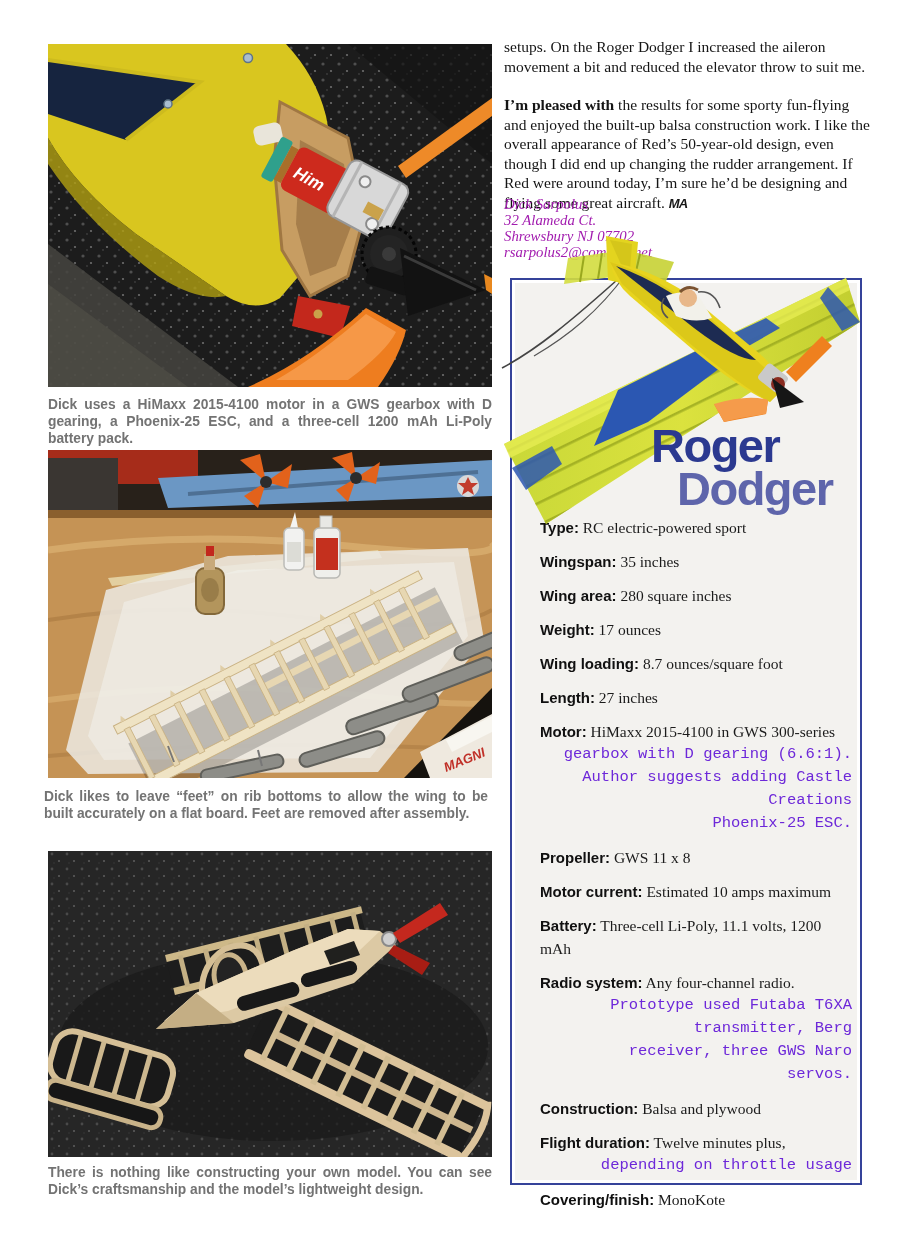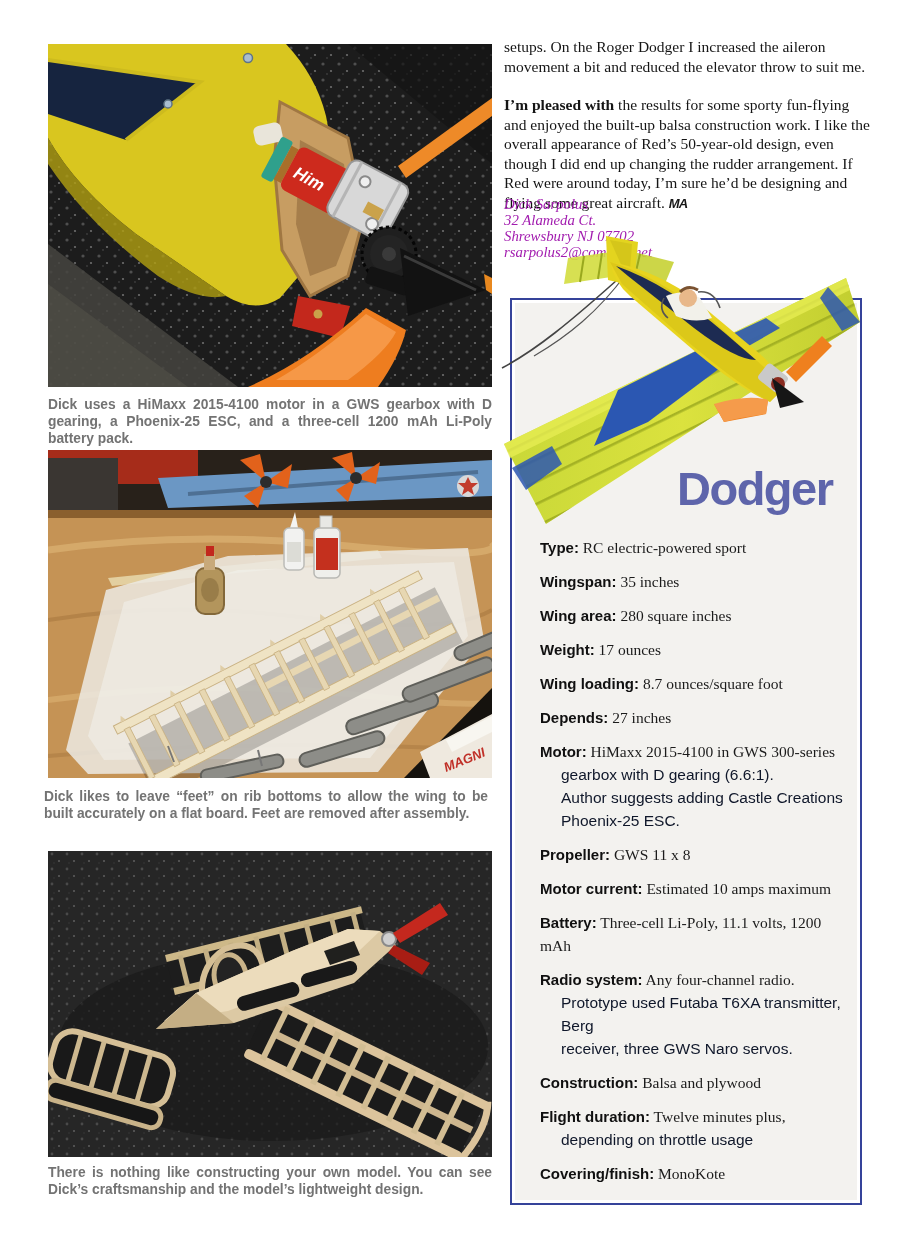--- a/index.html
+++ b/index.html
@@ -20,27 +20,27 @@
            line-height:17px;color:#737373;text-align:justify;}
 
   
   .footer{font-family:"Liberation Sans",sans-serif;font-size:16px;color:#0e0e0e;}
   .page-num{font-weight:bold;font-size:17px;letter-spacing:0;}
   .mag-name{font-weight:bold;font-style:italic;font-variant:small-caps;font-size:15.5px;
             letter-spacing:0;margin-left:10px;display:inline-block;transform:scaleX(.92);
             transform-origin:left;}
 
   
-  #spec-box{left:510px;top:298px;width:352px;height:907px;box-sizing:border-box;
+  #spec-box{left:510px;top:278px;width:352px;height:907px;box-sizing:border-box;
             border:2px solid #14532d;background:#f3f2ef;box-shadow:inset 0 0 0 3px #ffffff;
             z-index:1;padding:236px 8px 0 28px;}
   .spec-item{margin-bottom:11px;font-size:15.5px;line-height:23px;}
   .spec-label{font-family:"Liberation Sans",sans-serif;font-weight:bold;font-size:15px;color:#101010;}
   .spec-value{font-family:"Liberation Serif",serif;color:#1b1b1b;}
-  .spec-cont{font-family:Liberation Sans, sans-serif;color:#0f172a;padding-left:21px;}
+  .spec-cont{font-family:Liberation Mono, monospace;color:#6d28d9;padding-left:21px;text-align:right;}
 
   
   .rd-title{font-family:"Liberation Sans",sans-serif;font-weight:bold;font-size:47px;
             letter-spacing:-1.5px;line-height:43px;z-index:3;}
   #rd-line1{left:651px;top:424px;color:#2b3990;}
   #rd-line2{left:677px;top:467px;color:#5e65ab;}
 
   svg{display:block;}
 </style>
 </head>
@@ -306,21 +306,21 @@
     <div>rsarpolus2@comcast.net</div>
   </div>
 
   <div id="spec-box" class="abs" style="border-color: rgb(53, 67, 154); background: rgb(243, 242, 239);">
     <div id="spec-list">
         <div class="spec-item"><span class="spec-label">Type:</span><span class="spec-value"> RC electric-powered sport</span></div>
         <div class="spec-item"><span class="spec-label">Wingspan:</span><span class="spec-value"> 35 inches</span></div>
         <div class="spec-item"><span class="spec-label">Wing area:</span><span class="spec-value"> 280 square inches</span></div>
         <div class="spec-item"><span class="spec-label">Weight:</span><span class="spec-value"> 17 ounces</span></div>
         <div class="spec-item"><span class="spec-label">Wing loading:</span><span class="spec-value"> 8.7 ounces/square foot</span></div>
-        <div class="spec-item"><span class="spec-label">Depends:</span><span class="spec-value"> 27 inches</span></div>
+        <div class="spec-item"><span class="spec-label">Length:</span><span class="spec-value"> 27 inches</span></div>
         <div class="spec-item"><span class="spec-label">Motor:</span><span class="spec-value"> HiMaxx 2015-4100 in GWS 300-series</span><div class="spec-cont">gearbox with D gearing (6.6:1).</div><div class="spec-cont">Author suggests adding Castle Creations</div><div class="spec-cont">Phoenix-25 ESC.</div></div>
         <div class="spec-item"><span class="spec-label">Propeller:</span><span class="spec-value"> GWS 11 x 8</span></div>
         <div class="spec-item"><span class="spec-label">Motor current:</span><span class="spec-value"> Estimated 10 amps maximum</span></div>
         <div class="spec-item"><span class="spec-label">Battery:</span><span class="spec-value"> Three-cell Li-Poly, 11.1 volts, 1200 mAh</span></div>
         <div class="spec-item"><span class="spec-label">Radio system:</span><span class="spec-value"> Any four-channel radio.</span><div class="spec-cont">Prototype used Futaba T6XA transmitter, Berg</div><div class="spec-cont">receiver, three GWS Naro servos.</div></div>
         <div class="spec-item"><span class="spec-label">Construction:</span><span class="spec-value"> Balsa and plywood</span></div>
         <div class="spec-item"><span class="spec-label">Flight duration:</span><span class="spec-value"> Twelve minutes plus,</span><div class="spec-cont">depending on throttle usage</div></div>
         <div class="spec-item"><span class="spec-label">Covering/finish:</span><span class="spec-value"> MonoKote</span></div>
       </div>
   </div>
@@ -374,15 +374,16 @@
     <path d="M166,66 Q160,78 170,86" stroke="#555" stroke-width="1.6" fill="none"></path>
 
     <rect x="262" y="136" width="26" height="20" rx="4" fill="#c9c9c9" transform="rotate(38 275 146)"></rect>
     <circle cx="280" cy="152" r="7" fill="#8a2c20"></circle>
     <polygon points="274,146 306,170 282,176" fill="#161616"></polygon>
     <polygon points="288,140 324,104 334,114 298,150" fill="#ef801e"></polygon>
     <polygon points="270,168 232,176 216,172 226,190 268,182" fill="#ef801e"></polygon>
     <path d="M216,172 Q250,162 270,168 L268,182 Q240,186 226,190 Z" fill="#f59b4b"></path>
   </svg>
 
+  <div id="rd-line1" class="abs rd-title" style="color: rgb(43, 57, 144);">Roger</div>
   <div id="rd-line2" class="abs rd-title" style="color: rgb(94, 101, 171);">Dodger</div>
 
 </div>
 
 </body></html>

